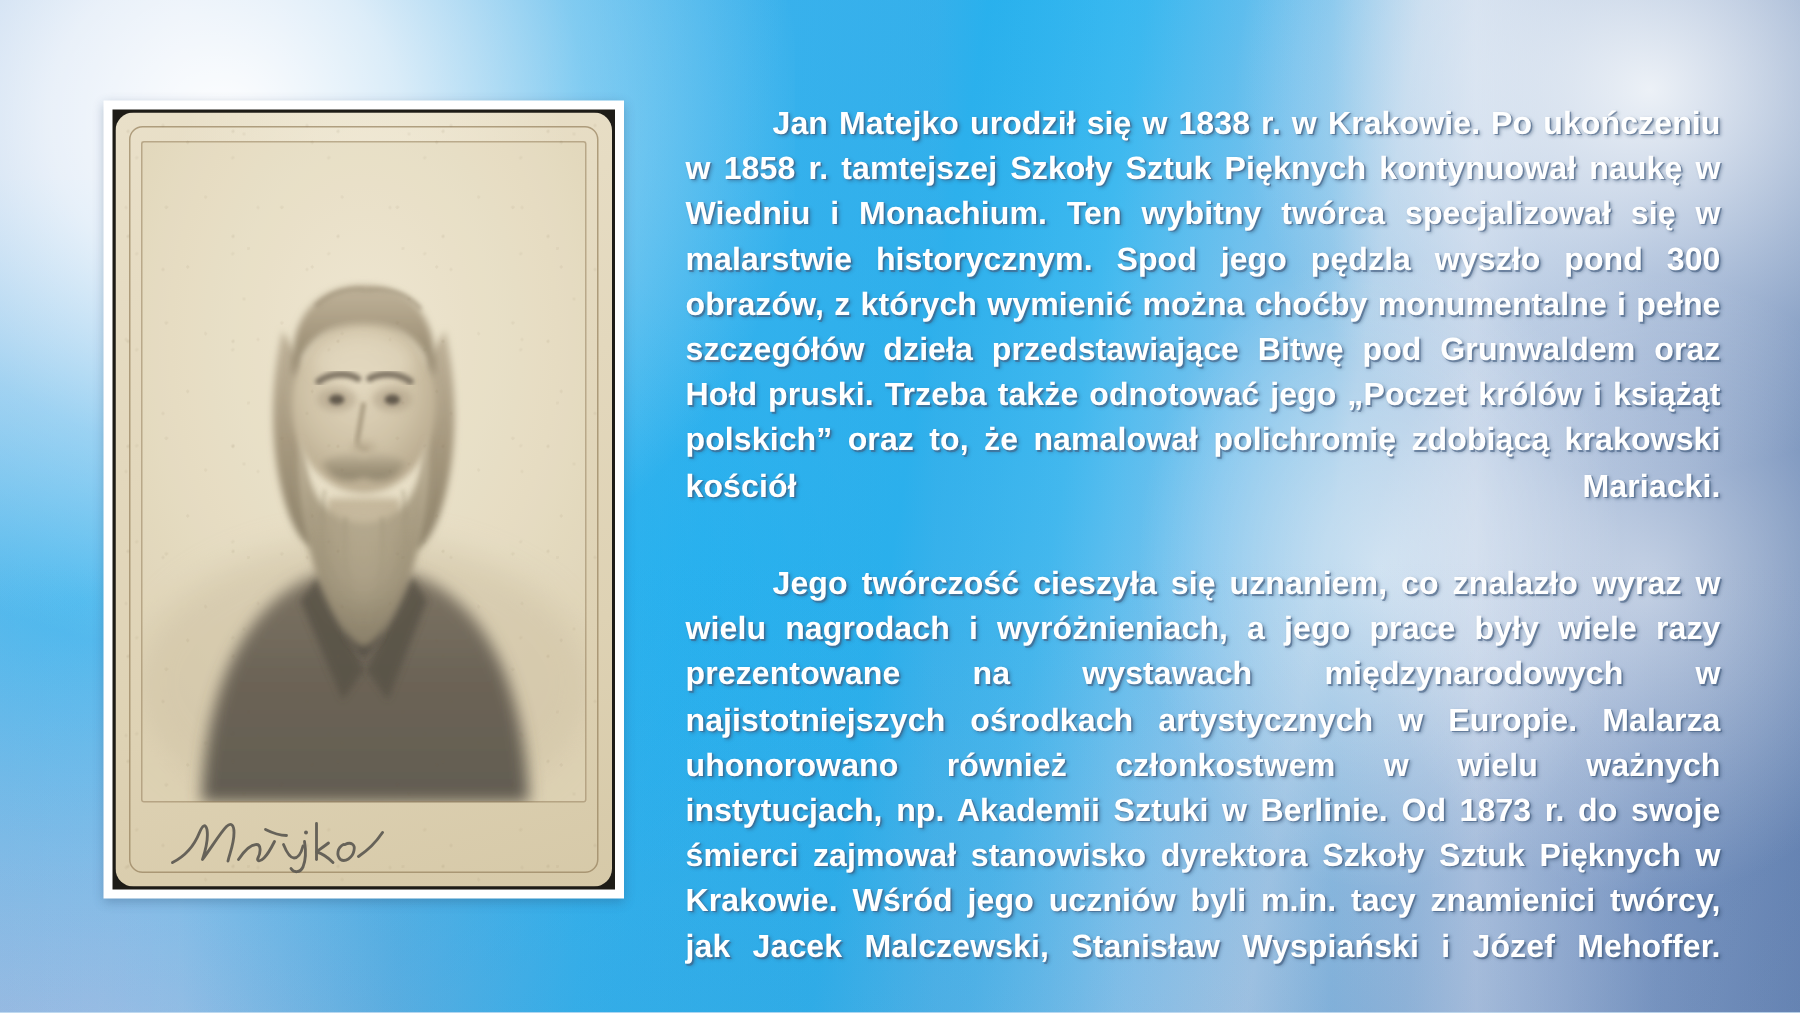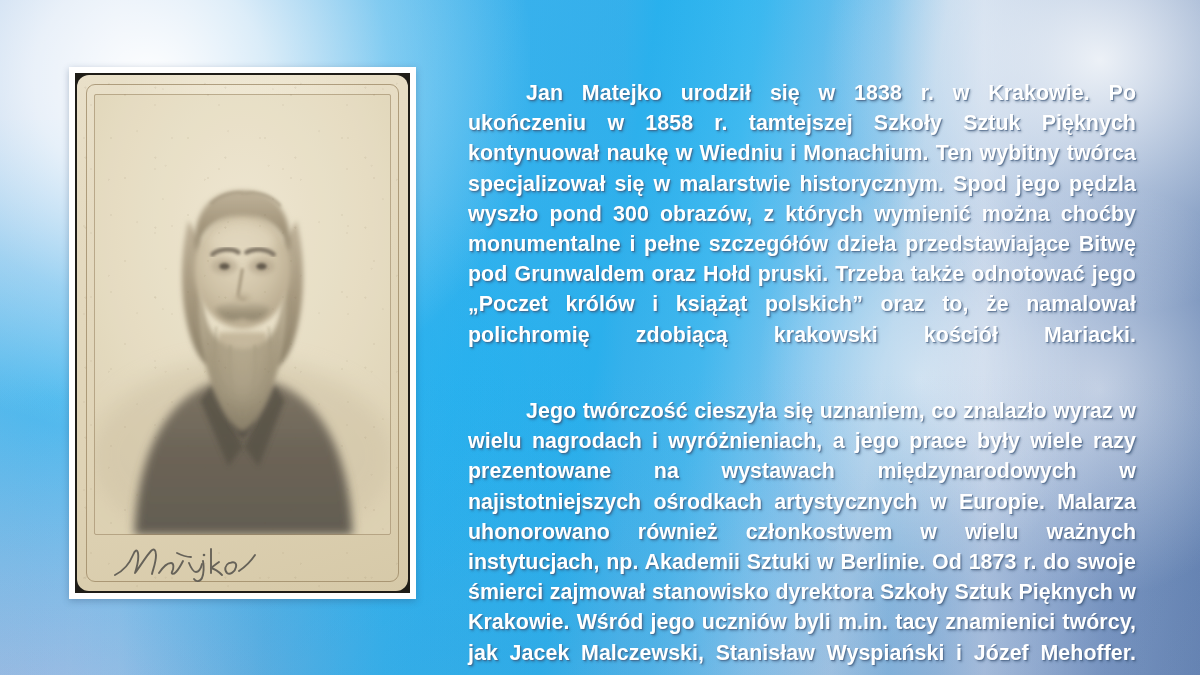--- a/index.html
+++ b/index.html
@@ -196,21 +196,21 @@
     font-weight: bold;
     font-size: 21.4px;
     line-height: 30.2px;
     text-align: justify;
     text-shadow:
        1px 1px 0 rgba(70,95,130,0.55),
        1.6px 1.6px 2.4px rgba(45,70,105,0.45);
     letter-spacing: 0.05px;
   }
   .textblock p {
-    margin: 16px;
+    margin: 5px;
     text-align: justify;
     text-indent: 58px;
   }
   .textblock p.last {
     text-align: center;
     text-indent: 0;
   }
   
   .textblock p::after {
     content: "";

